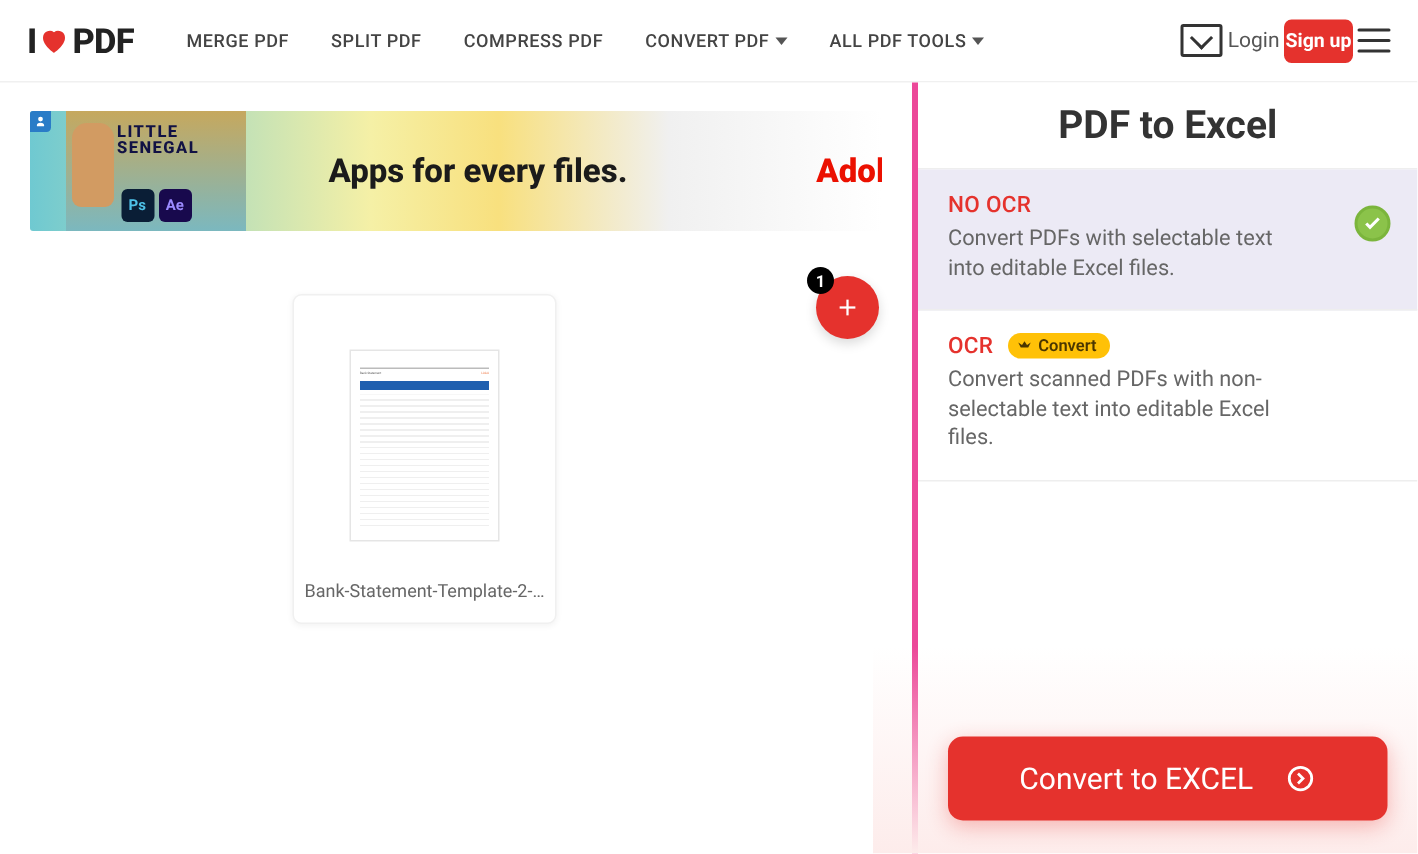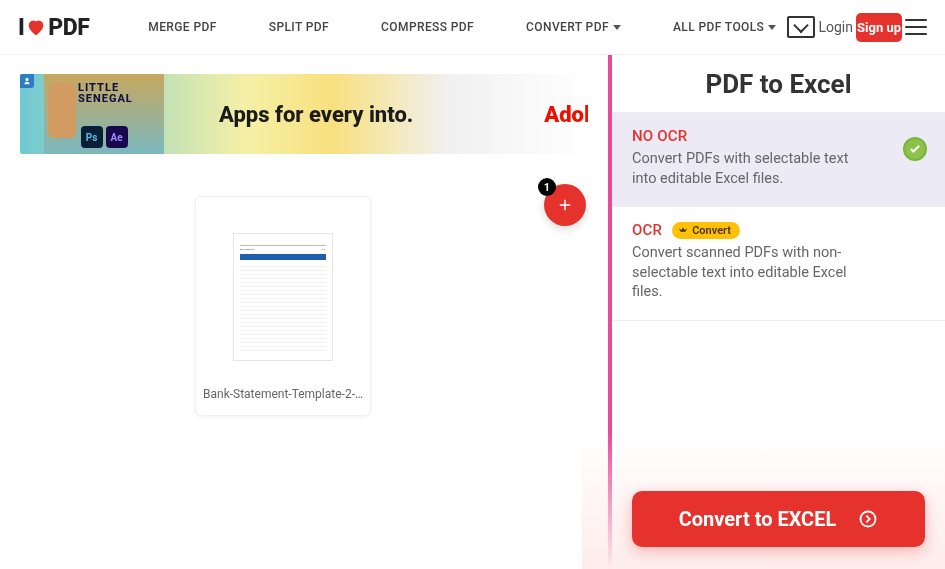--- a/index.html
+++ b/index.html
@@ -3,21 +3,21 @@
   <meta charset="utf-8">
   <style>
     * { margin: 0; padding: 0; box-sizing: border-box; font-family: -apple-system, BlinkMacSystemFont, "Segoe UI", Roboto, Helvetica, Arial, sans-serif; }
     body { width: 945px; height: 569px; overflow: hidden; background: #fff; }
 
     
     .header { display: flex; align-items: center; height: 55px; padding: 0 18px; border-bottom: 1px solid #f0f0f0; }
     .logo { display: flex; align-items: center; font-weight: 800; font-size: 23px; color: #222; letter-spacing: -0.5px; }
     .logo-heart { color: #e5322d; display: inline-flex; align-items: center; margin: 0 1px; }
     .nav { display: flex; margin-left: 35px; gap: 28px; }
-    .nav-item { font-size: 12px; font-weight: 500; color: #444; letter-spacing: 0.4px; display: flex; align-items: center; gap: 4px; cursor: pointer; margin-left: 24px; }
+    .nav-item { font-size: 12px; font-weight: 500; color: #444; letter-spacing: 0.4px; display: flex; align-items: center; gap: 4px; cursor: pointer; }
     .chev { width: 0; height: 0; border-left: 4px solid transparent; border-right: 4px solid transparent; border-top: 5px solid #555; margin-top: 1px; }
     .header-right { margin-left: auto; display: flex; align-items: center; gap: 3px; }
     .desktop-icon { width: 28px; height: 22px; border: 2px solid #333; border-radius: 2px; position: relative; }
     .desktop-icon::after { content: ""; position: absolute; left: 50%; top: 50%; transform: translate(-50%, -58%); width: 9px; height: 9px; border-left: 2px solid #333; border-bottom: 2px solid #333; transform: translate(-50%, -65%) rotate(-45deg); }
     .login { font-size: 14px; color: #555; cursor: pointer; }
     .signup { background: #e5322d; color: #fff; font-size: 13px; font-weight: 700; padding: 7px 1px; border: none; border-radius: 5px; cursor: pointer; }
     .hamburger { display: flex; flex-direction: column; gap: 5px; cursor: pointer; }
     .hamburger span { width: 22px; height: 2px; background: #333; border-radius: 1px; }
 
     
@@ -56,21 +56,21 @@
     .opt-title { font-size: 15px; font-weight: 500; color: #e5322d; letter-spacing: 0.2px; }
     .premium-pill { background: #ffc107; color: #4a3600; font-size: 11px; font-weight: 600; padding: 2px 9px 2px 6px; border-radius: 10px; display:flex; align-items:center; gap:4px; }
     .premium-pill svg { width: 10px; height: 10px; }
     .opt-desc { font-size: 14.5px; color: #666; margin-top: 4px; line-height: 1.35; max-width: 240px; }
     .check { position:absolute; top: 24px; right: 18px; width: 24px; height: 24px; background: #8bc34a; border-radius: 50%; display:flex; align-items:center; justify-content:center; border:2px solid #7bb53c; }
     .check svg { width: 12px; height: 10px; stroke: #fff; stroke-width: 2.5; fill:none; }
 
     .side-flex { flex:1; }
 
     .cta-wrap { padding: 0 20px 22px 20px; background: linear-gradient(180deg, rgba(255,255,255,0) 0%, #fdeceb 100%); margin-left:-30px; padding-left:50px; padding-top:60px; }
-    .cta { width: 100%; height: 56px; background: #e5322d; border:none; border-radius: 10px; color:#fff; font-size: 20px; font-weight:700; display:flex; align-items:center; justify-content:center; gap:22px; cursor:pointer; box-shadow: 0 4px 14px rgba(229,50,45,.32); }
+    .cta { width: 100%; height: 56px; background: #e5322d; border:none; border-radius: 10px; color:#fff; font-size: 20px; font-weight:400; display:flex; align-items:center; justify-content:center; gap:22px; cursor:pointer; box-shadow: 0 4px 14px rgba(229,50,45,.32); }
     .cta svg { width: 20px; height: 20px; stroke: #fff; stroke-width: 2.2; fill:none; }
   </style>
 </head>
 <body>
 
 <div class="header">
   <div class="logo">
     <span>I</span>
     <span class="logo-heart">
       <svg width="22" height="22" viewBox="0 0 24 24">
@@ -120,21 +120,21 @@
           </svg>
       </div>
       <div class="ad-tile">
         <div class="ad-kid"></div>
         <div class="ad-tile-title">LITTLE SENEGAL</div>
         <div class="ad-icons">
           <div class="ad-ps">Ps</div>
           <div class="ad-ae">Ae</div>
         </div>
       </div>
-      <div class="ad-text">Apps for every into.</div>
+      <div class="ad-text">Apps for every files.</div>
       <div class="ad-adobe">Adol</div>
     </div>
 
     <div class="file-area">
       <button class="add-btn">
         <span class="badge">1</span>
         <svg viewBox="0 0 24 24">
             <path d="M11 5h2v14h-2z"></path>
             <path d="M5 11h14v2H5z"></path>
           </svg>

